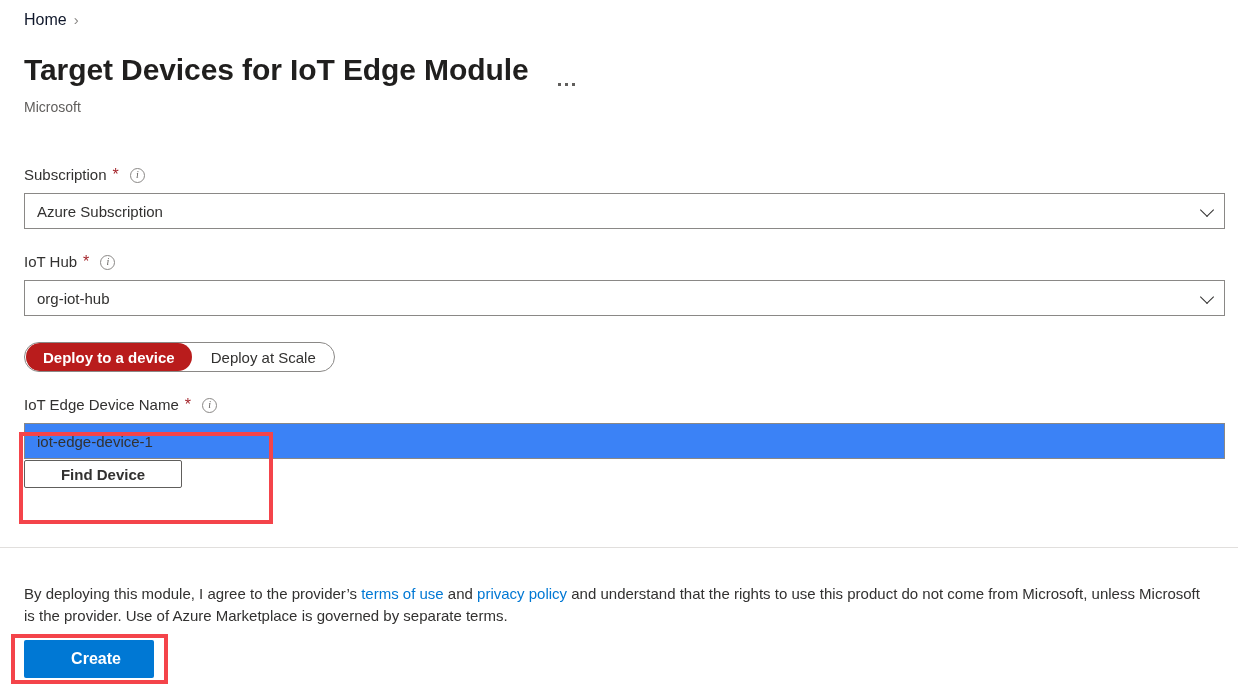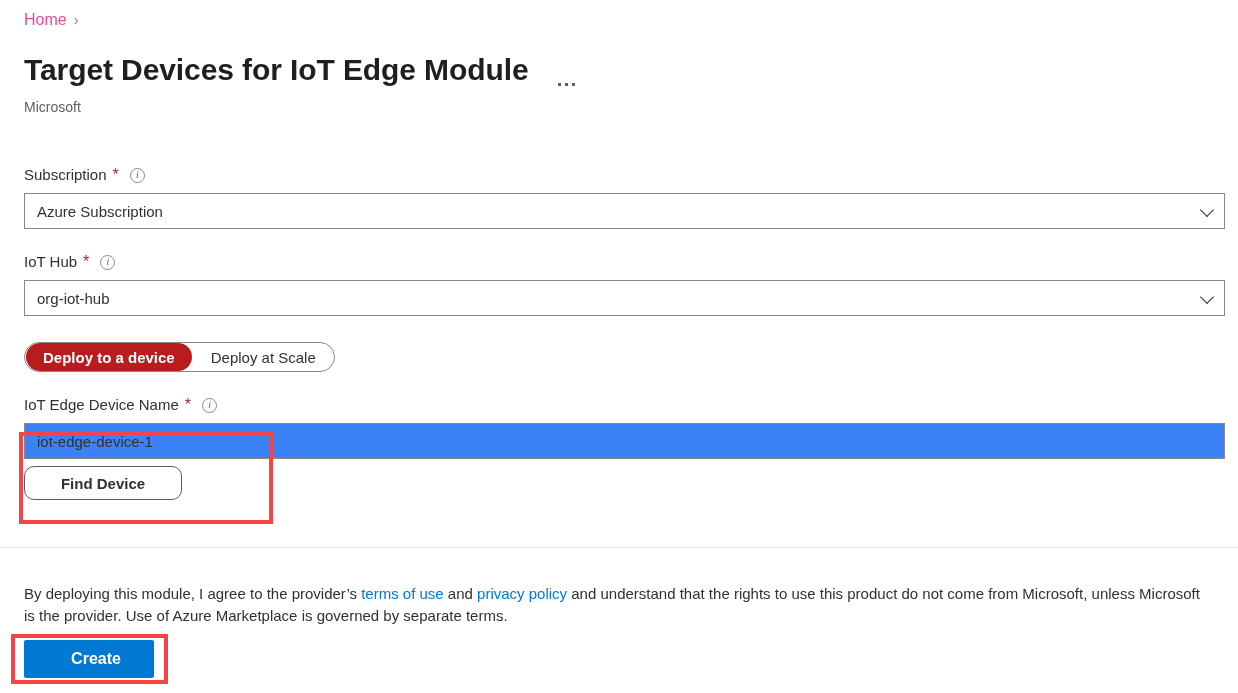--- a/index.html
+++ b/index.html
@@ -20,21 +20,21 @@
   .breadcrumb {
     position: absolute;
     left: 24px;
     top: 10px;
     display: flex;
     align-items: center;
     gap: 7px;
     font-size: 16px;
   }
   .breadcrumb-link {
-    color: #ec4899;
+    color: #0f172a;
     cursor: pointer;
     line-height: 20px;
   }
   .breadcrumb-sep {
     color: #8a8886;
     font-size: 15px;
     line-height: 20px;
   }
 
   
@@ -181,31 +181,31 @@
     box-sizing: border-box;
     background: #3b82f6;
     font-size: 15px;
     color: #323130;
     padding: 16px 12px;
     font-family: "Liberation Sans", sans-serif;
     outline: none;
     display: block;
   }
   .secondary-btn {
-    margin-top: 7px;
-    height: 34px;
+    margin-top: 1px;
+    height: 28px;
     min-width: 158px;
     border: 1px solid #605e5c;
     background: #fff;
     font-size: 15px;
     font-weight: 600;
     color: #323130;
     font-family: "Liberation Sans", sans-serif;
     cursor: pointer;
-    border-radius: 10px;
+    border-radius: 2px;
   }
 
   
   .anno {
     position: absolute;
     border: 4px solid #f4444a;
     box-sizing: border-box;
     pointer-events: none;
     z-index: 20;
   }

